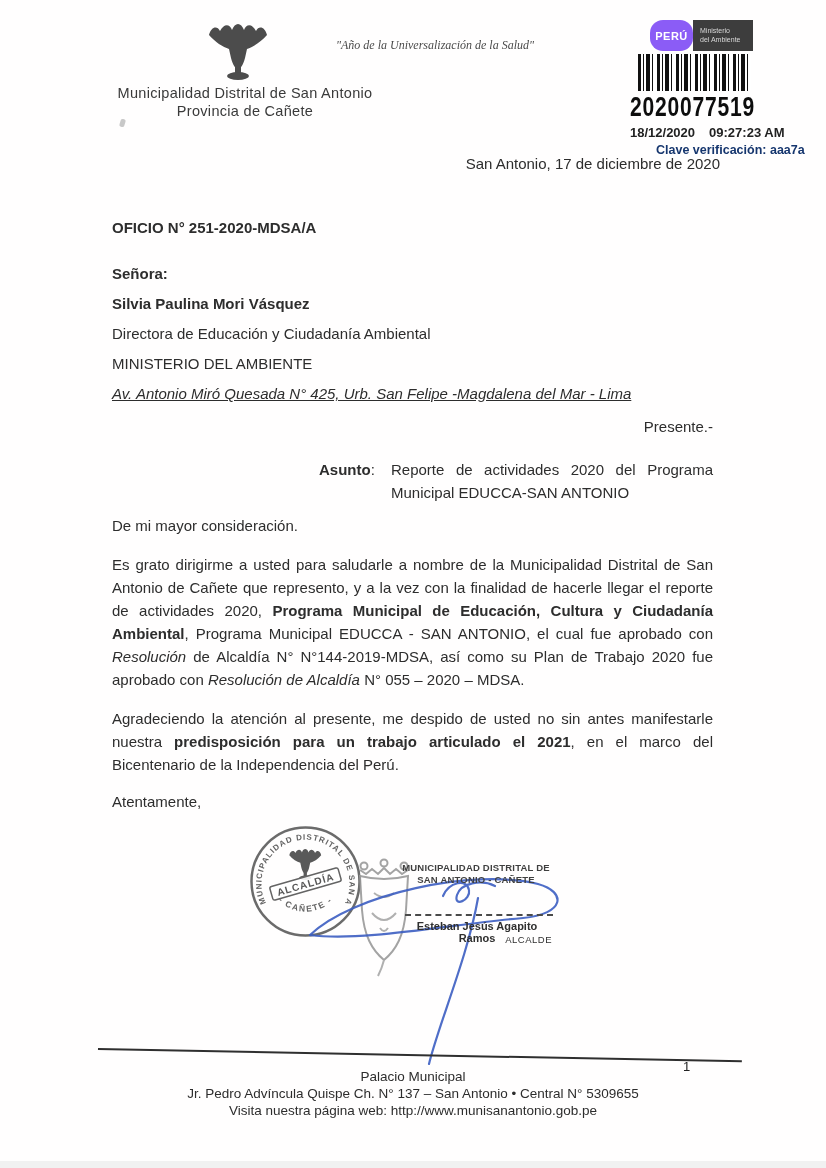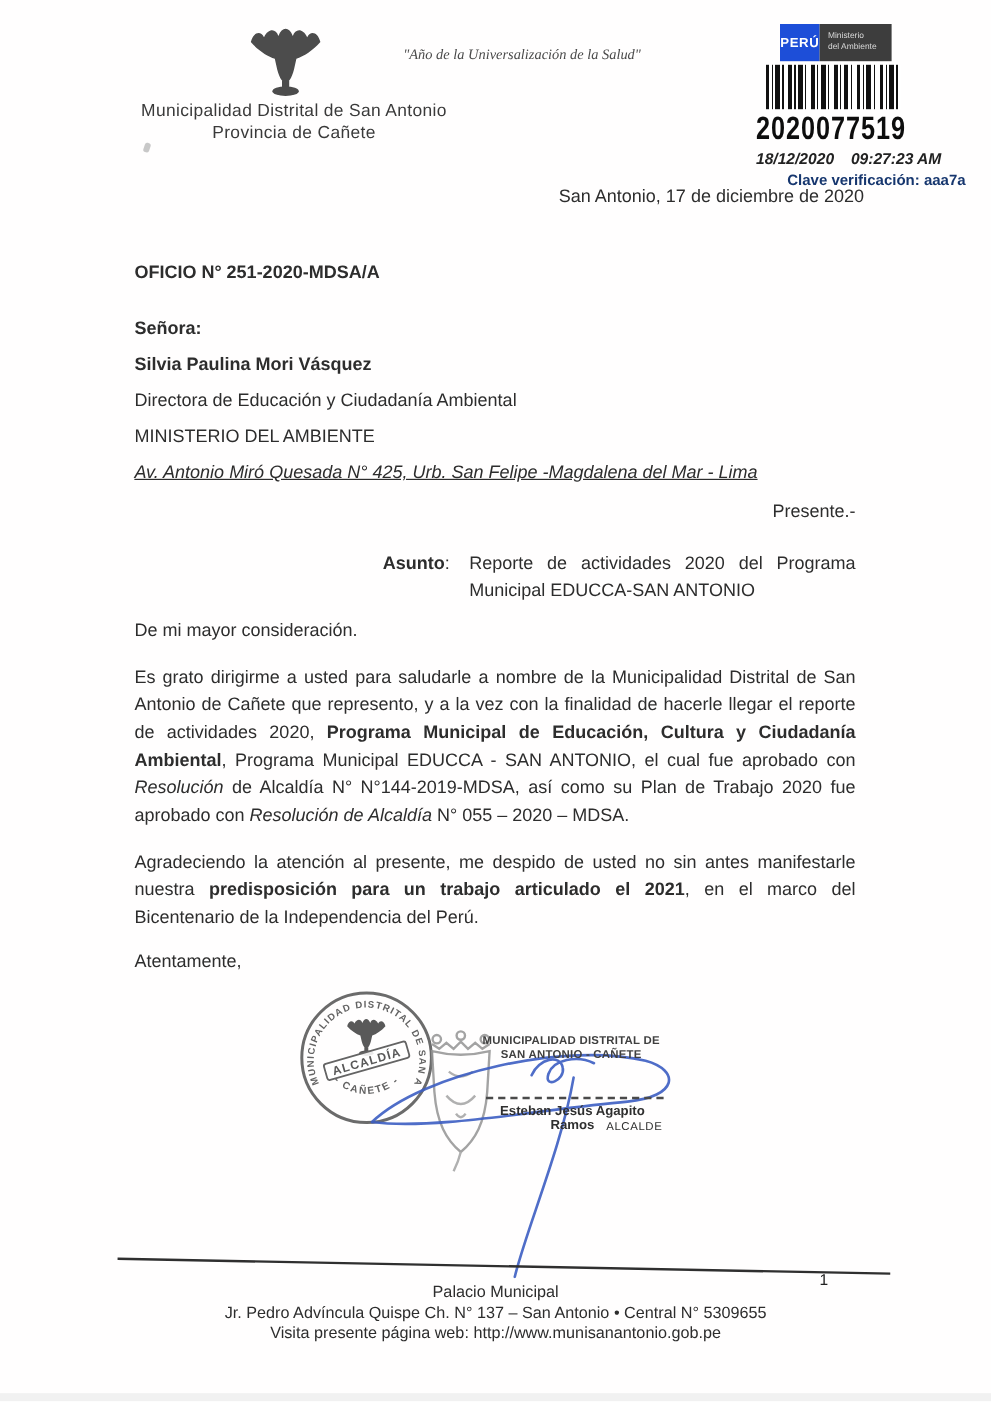--- a/index.html
+++ b/index.html
@@ -14,29 +14,29 @@
   .quote{position:absolute;left:336px;top:38px;font-family:"Liberation Serif",serif;
     font-style:italic;font-size:12px;color:#4a4a4a;}
   .org-name{position:absolute;left:103px;top:84px;width:284px;text-align:center;
     font-size:14.5px;color:#3a3a3a;line-height:18px;letter-spacing:.3px;}
   .speck{position:absolute;left:120px;top:119px;width:5px;height:8px;background:#9a9a9a;
     opacity:.55;border-radius:2px;transform:rotate(18deg);}
 
   
   .stamp{position:absolute;left:630px;top:20px;width:185px;}
   .logo-row{display:flex;margin-left:20px;height:31px;}
-  .flag-box{width:33px;background:#1d4ed8;color:#fff;font-weight:bold;font-size:11px;
-    display:flex;align-items:center;justify-content:center;letter-spacing:.5px;}
+  .flag-box{width:43px;background:#8b5cf6;color:#fff;font-weight:bold;font-size:11px;
+    display:flex;align-items:center;justify-content:center;letter-spacing:.5px;border-radius:13px;}
   .ministry-box{width:60px;background:#3d3d3d;color:#d9d9d9;font-size:7px;line-height:8.5px;
     padding:7px 0 0 7px;box-sizing:border-box;}
   .barcode{margin:3px 0 0 8px;width:113px;height:37px;
     background:repeating-linear-gradient(90deg,#111 0 3px,#fff 3px 5px,#111 5px 6px,#fff 6px 8px,#111 8px 12px,#fff 12px 14px,#111 14px 15px,#fff 15px 19px);}
   .stamp-number{margin-top:1px;font-size:27px;font-weight:bold;color:#0d0d0d;
     transform:scaleX(.78);transform-origin:left;white-space:nowrap;letter-spacing:1px;}
-  .stamp-datetime{display:flex;margin-top:2px;font-size:13px;font-weight:bold;color:#222;font-style:italic;}
+  .stamp-datetime{display:flex;margin-top:2px;font-size:13px;font-weight:bold;color:#222;}
   .stamp-datetime .time{margin-left:14px;}
   .stamp-clave{margin:3px 0 0 26px;font-size:12.5px;font-weight:bold;color:#16366e;}
 
   
   .dateline{position:absolute;left:418px;top:155px;width:302px;text-align:right;font-size:15px;}
   .letter{position:absolute;left:112px;top:210px;width:601px;font-size:15px;line-height:23px;}
   .ref{font-weight:bold;margin:6px 0 0;}
   .recipient{margin-top:20px;}
   .recipient .line{line-height:30px;}
   .presente{margin-top:3px;line-height:30px;text-align:right;}
@@ -181,17 +181,17 @@
   </div>
   <div class="sig-dashes"></div>
   <div class="signer-name">Esteban Jesús Agapito Ramos</div>
   <div class="signer-title">ALCALDE</div>
 
   <div class="footer-rule"></div>
   <div class="page-number">1</div>
   <div class="footer-text">
     <div>Palacio Municipal</div>
     <div>Jr. Pedro Advíncula Quispe Ch. N° 137 – San Antonio • Central N° 5309655</div>
-    <div>Visita presente página web: http://www.munisanantonio.gob.pe</div>
+    <div>Visita nuestra página web: http://www.munisanantonio.gob.pe</div>
   </div>
   <div class="bottom-strip"></div>
 
 </div>
 
 </body></html>

